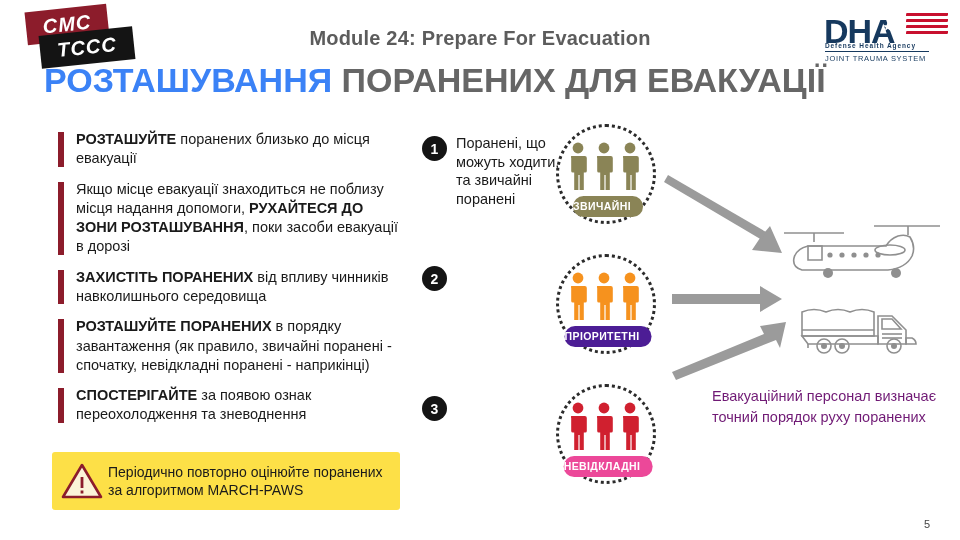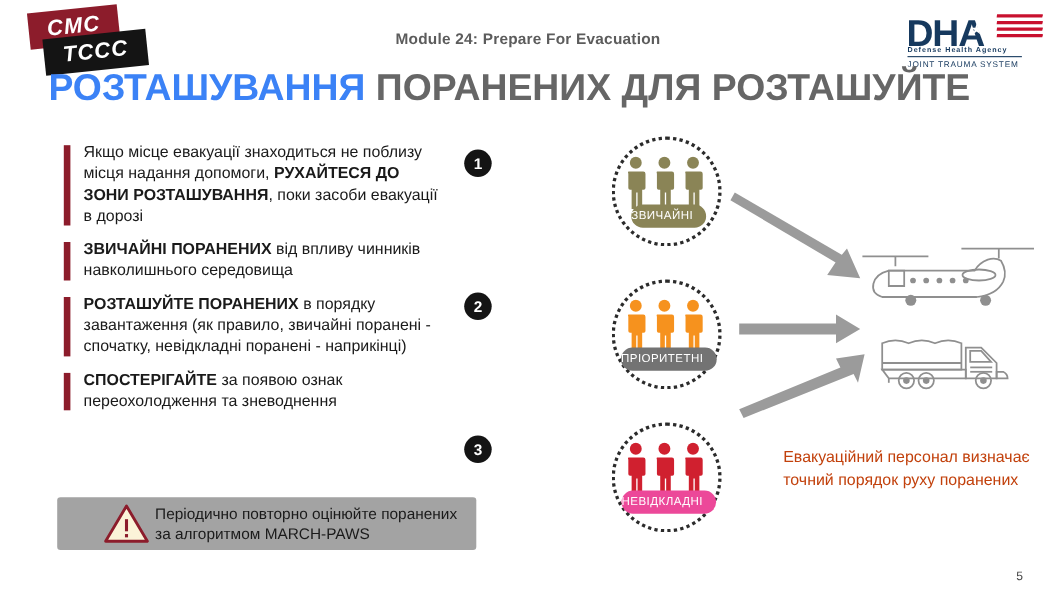--- a/index.html
+++ b/index.html
@@ -53,21 +53,21 @@
     font-size: 20px;
     transform: rotate(-6deg);
   }
 
   #module-header {
     position: absolute;
     left: 0;
     top: 27px;
     width: 960px;
     text-align: center;
-    font-size: 14px;
+    font-size: 20px;
     font-weight: bold;
     color: #5c5c5c;
     letter-spacing: 0.2px;
   }
 
   #dha-logo {
     position: absolute;
     right: 12px;
     top: 8px;
     width: 124px;
@@ -172,26 +172,25 @@
     background: #8c1c2b;
   }
   .bullet-item b { font-weight: bold; }
 
   
   #warning-box {
     position: absolute;
     left: 52px;
     top: 452px;
     width: 348px;
-    height: 48px;
-    background: #a3a3a3;
+    height: 58px;
+    background: #fde047;
     border-radius: 3px;
     display: flex;
     align-items: center;
-    padding-left: 33px;
   }
   #warning-icon {
     flex: 0 0 auto;
     width: 44px;
     height: 40px;
     margin-left: 8px;
     position: relative;
   }
   #warning-text {
     font-size: 14px;
@@ -258,26 +257,26 @@
     width: 72px;
     height: 54px;
     display: flex;
     justify-content: space-between;
     align-items: flex-end;
   }
   .badge {
     position: absolute;
     left: 50%;
     transform: translateX(-50%);
-    top: 64px;
+    top: 74px;
     padding: 4px 12px 5px 0;
     border-radius: 11px;
     color: #ffffff;
     font-size: 10.5px;
-    font-weight: normal;
+    font-weight: bold;
     letter-spacing: 0.4px;
     white-space: nowrap;
   }
 
   
   #arrows {
     position: absolute;
     left: 0;
     top: 0;
     width: 960px;
@@ -297,25 +296,25 @@
     position: absolute;
     left: 790px;
     top: 300px;
     width: 150px;
     height: 60px;
   }
 
   #eval-note {
     position: absolute;
     left: 712px;
-    top: 406px;
+    top: 386px;
     width: 240px;
     font-size: 14.5px;
     line-height: 1.42;
-    color: #c2410c;
+    color: #701a75;
   }
 
   #page-number {
     position: absolute;
     right: 30px;
     bottom: 10px;
     font-size: 11px;
     color: #444444;
   }
 </style>
@@ -339,31 +338,35 @@
       <div class="flag-stripe" style="top:7px"></div>
       <div class="flag-stripe" style="top:13px"></div>
       <div class="flag-stripe" style="top:19px"></div>
     </div>
     <div id="dha-sub1">Defense Health Agency</div>
     <div id="dha-rule"></div>
     <div id="dha-sub2">JOINT TRAUMA SYSTEM</div>
   </div>
 
   <div id="slide-title">
-    <span class="t-red">РОЗТАШУВАННЯ</span><span class="t-gray"> </span><span class="t-gray">ПОРАНЕНИХ ДЛЯ  РОЗТАШУЙТЕ</span>
+    <span class="t-red">РОЗТАШУВАННЯ</span><span class="t-gray"> </span><span class="t-gray">ПОРАНЕНИХ ДЛЯ  ЕВАКУАЦІЇ</span>
   </div>
 
   <div id="bullet-list">
     <div class="bullet-item">
       <span class="bullet-bar"></span>
-      <span>Якщо місце евакуації знаходиться не поблизу місця надання допомоги, </span><b>РУХАЙТЕСЯ ДО ЗОНИ РОЗТАШУВАННЯ</b><span>, поки засоби евакуації в дорозі</span>
+      <b>РОЗТАШУЙТЕ</b><span> поранених близько до місця евакуації</span>
     </div>
     <div class="bullet-item">
       <span class="bullet-bar"></span>
-      <b>ЗВИЧАЙНІ ПОРАНЕНИХ</b><span> від впливу чинників навколишнього середовища</span>
+      <span>Якщо місце евакуації знаходиться не поблизу місця надання допомоги, </span><b>РУХАЙТЕСЯ ДО ЗОНИ РОЗТАШУВАННЯ</b><span>, поки засоби евакуації в дорозі</span>
+    </div>
+    <div class="bullet-item">
+      <span class="bullet-bar"></span>
+      <b>ЗАХИСТІТЬ ПОРАНЕНИХ</b><span> від впливу чинників навколишнього середовища</span>
     </div>
     <div class="bullet-item">
       <span class="bullet-bar"></span>
       <b>РОЗТАШУЙТЕ ПОРАНЕНИХ</b><span> в порядку завантаження (як правило, звичайні поранені - спочатку, невідкладні поранені - наприкінці)</span>
     </div>
     <div class="bullet-item">
       <span class="bullet-bar"></span>
       <b>СПОСТЕРІГАЙТЕ</b><span> за появою ознак переохолодження та зневоднення</span>
     </div>
   </div>
@@ -386,20 +389,21 @@
       <polygon points="664,182 668,175 766,232 762,240"></polygon>
 
       <polygon points="672,294 760,294 760,286 782,299 760,312 760,304 672,304"></polygon>
 
       <polygon points="672,372 764,334 760,326 786,322 780,348 776,340 676,380"></polygon>
     </g>
   </svg>
 
   <div class="group" id="group-1">
     <div class="group-number">1</div>
+    <div class="group-label">Поранені, що можуть ходити, та звичайні поранені</div>
     <div class="group-figures">
       <div class="dotted-circle"></div>
       <div class="figures-row">
         <svg width="20" height="50" viewBox="0 0 20 50">
             <circle cx="10" cy="6" r="5.4" fill="#8a8456"></circle>
             <path d="M3.2 14h13.6a2 2 0 0 1 2 2v13a1.6 1.6 0 0 1-1.6 1.6h-1.4V48h-4.2V33h-1.2v15H6.2V30.6H4.8A1.6 1.6 0 0 1 3.2 29V16a2 2 0 0 1 0-2z" fill="#8a8456"></path>
           </svg>
         <svg width="20" height="50" viewBox="0 0 20 50">
             <circle cx="10" cy="6" r="5.4" fill="#8a8456"></circle>
             <path d="M3.2 14h13.6a2 2 0 0 1 2 2v13a1.6 1.6 0 0 1-1.6 1.6h-1.4V48h-4.2V33h-1.2v15H6.2V30.6H4.8A1.6 1.6 0 0 1 3.2 29V16a2 2 0 0 1 0-2z" fill="#8a8456"></path>
@@ -424,21 +428,21 @@
           </svg>
         <svg width="20" height="50" viewBox="0 0 20 50">
             <circle cx="10" cy="6" r="5.4" fill="#f6921e"></circle>
             <path d="M3.2 14h13.6a2 2 0 0 1 2 2v13a1.6 1.6 0 0 1-1.6 1.6h-1.4V48h-4.2V33h-1.2v15H6.2V30.6H4.8A1.6 1.6 0 0 1 3.2 29V16a2 2 0 0 1 0-2z" fill="#f6921e"></path>
           </svg>
         <svg width="20" height="50" viewBox="0 0 20 50">
             <circle cx="10" cy="6" r="5.4" fill="#f6921e"></circle>
             <path d="M3.2 14h13.6a2 2 0 0 1 2 2v13a1.6 1.6 0 0 1-1.6 1.6h-1.4V48h-4.2V33h-1.2v15H6.2V30.6H4.8A1.6 1.6 0 0 1 3.2 29V16a2 2 0 0 1 0-2z" fill="#f6921e"></path>
           </svg>
       </div>
-      <div class="badge" style="background:#737373">ПРІОРИТЕТНІ</div>
+      <div class="badge" style="background:#4c1d95">ПРІОРИТЕТНІ</div>
     </div>
   </div>
 
   <div class="group" id="group-3">
     <div class="group-number">3</div>
     <div class="group-figures">
       <div class="dotted-circle"></div>
       <div class="figures-row">
         <svg width="20" height="50" viewBox="0 0 20 50">
             <circle cx="10" cy="6" r="5.4" fill="#d0202f"></circle>

